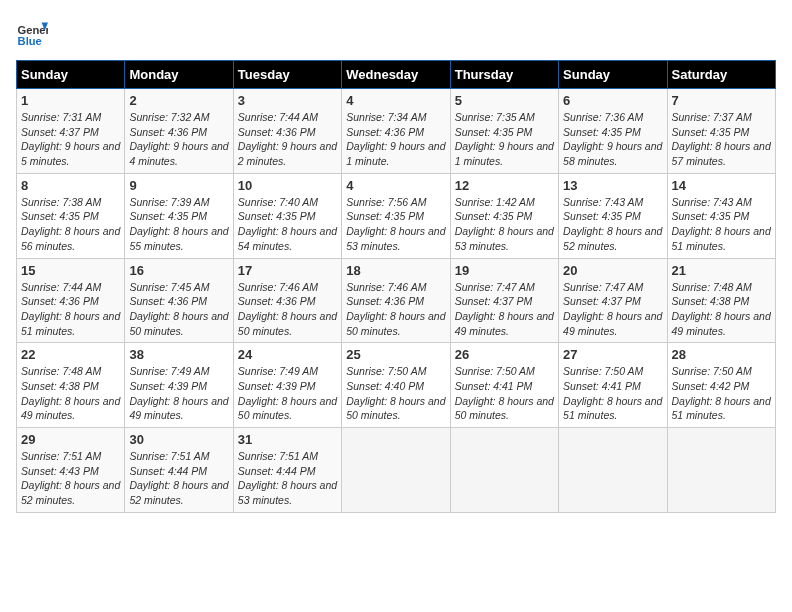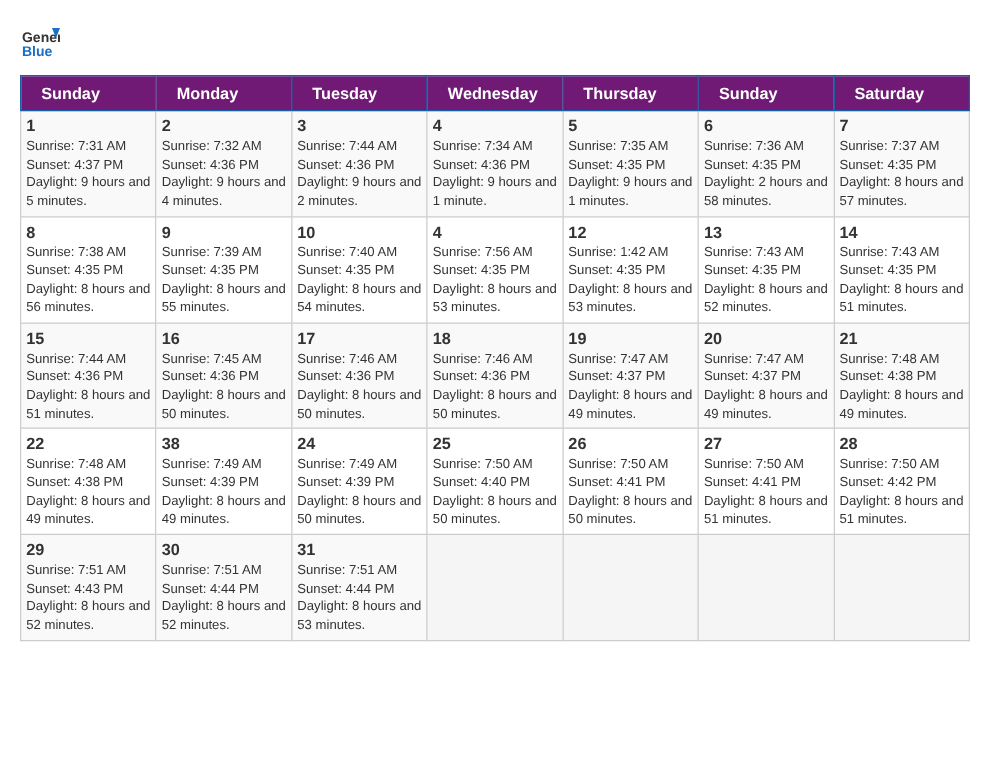--- a/index.html
+++ b/index.html
@@ -35,24 +35,24 @@
     }
     .location {
       font-size: 14px;
       color: #555;
     }
     .calendar {
       width: 100%;
       border-collapse: collapse;
     }
     .calendar th {
-      background: #701a75;
+      background: #000000;
       color: #fff;
       font-size: 13px;
-      padding: 6px 16px;
+      padding: 6px 4px;
       text-align: left;
       border: 1px solid #1a5da0;
     }
     .calendar td {
       border: 1px solid #ccc;
       vertical-align: top;
       padding: 4px;
       width: calc(100%/7);
       font-size: 10.5px;
       color: #333;
@@ -65,20 +65,21 @@
       background: #fff;
     }
     .day-num {
       font-size: 13px;
       font-weight: bold;
       display: block;
       margin-bottom: 2px;
     }
     .cell-content {
       line-height: 1.4;
+      font-style: italic;
     }
     .empty-cell {
       background: #f5f5f5 !important;
     }
   </style>
 </head>
 <body>
 
 <div class="header">
   <div class="logo">
@@ -146,21 +147,21 @@
             <span>Sunrise: 7:35 AM</span><br>
             <span>Sunset: 4:35 PM</span><br>
             <span>Daylight: 9 hours and 1 minutes.</span>
           </div>
         </td>
         <td>
           <span class="day-num">6</span>
           <div class="cell-content">
             <span>Sunrise: 7:36 AM</span><br>
             <span>Sunset: 4:35 PM</span><br>
-            <span>Daylight: 2 hours and 58 minutes.</span>
+            <span>Daylight: 9 hours and 58 minutes.</span>
           </div>
         </td>
         <td>
           <span class="day-num">7</span>
           <div class="cell-content">
             <span>Sunrise: 7:37 AM</span><br>
             <span>Sunset: 4:35 PM</span><br>
             <span>Daylight: 8 hours and 57 minutes.</span>
           </div>
         </td>

